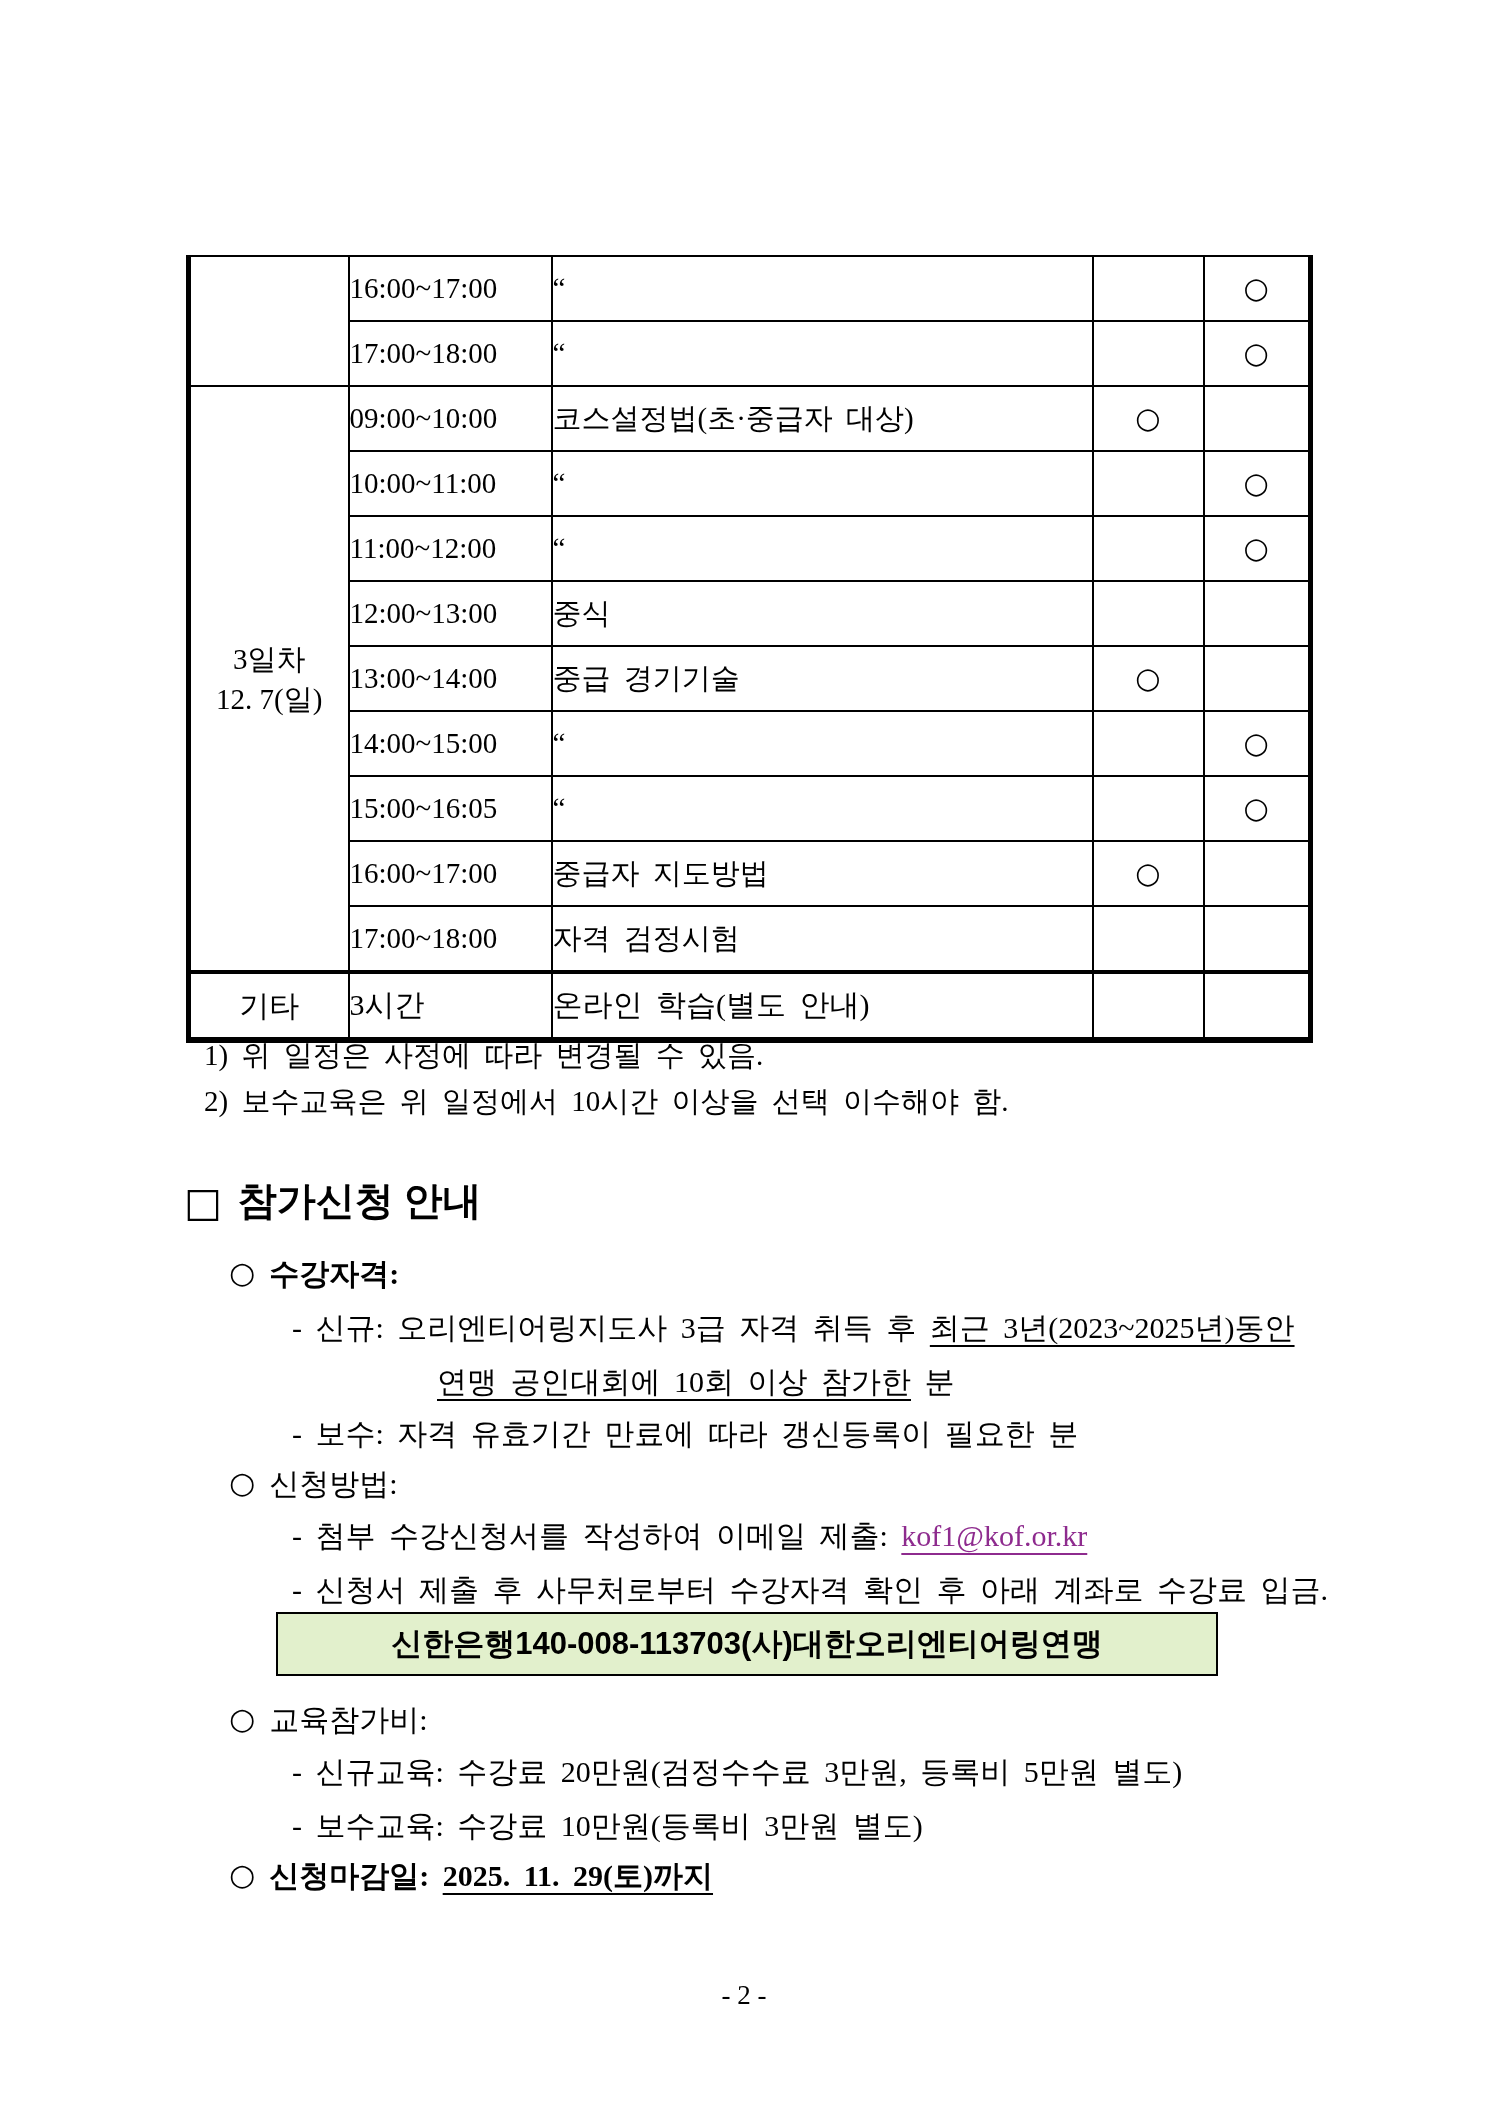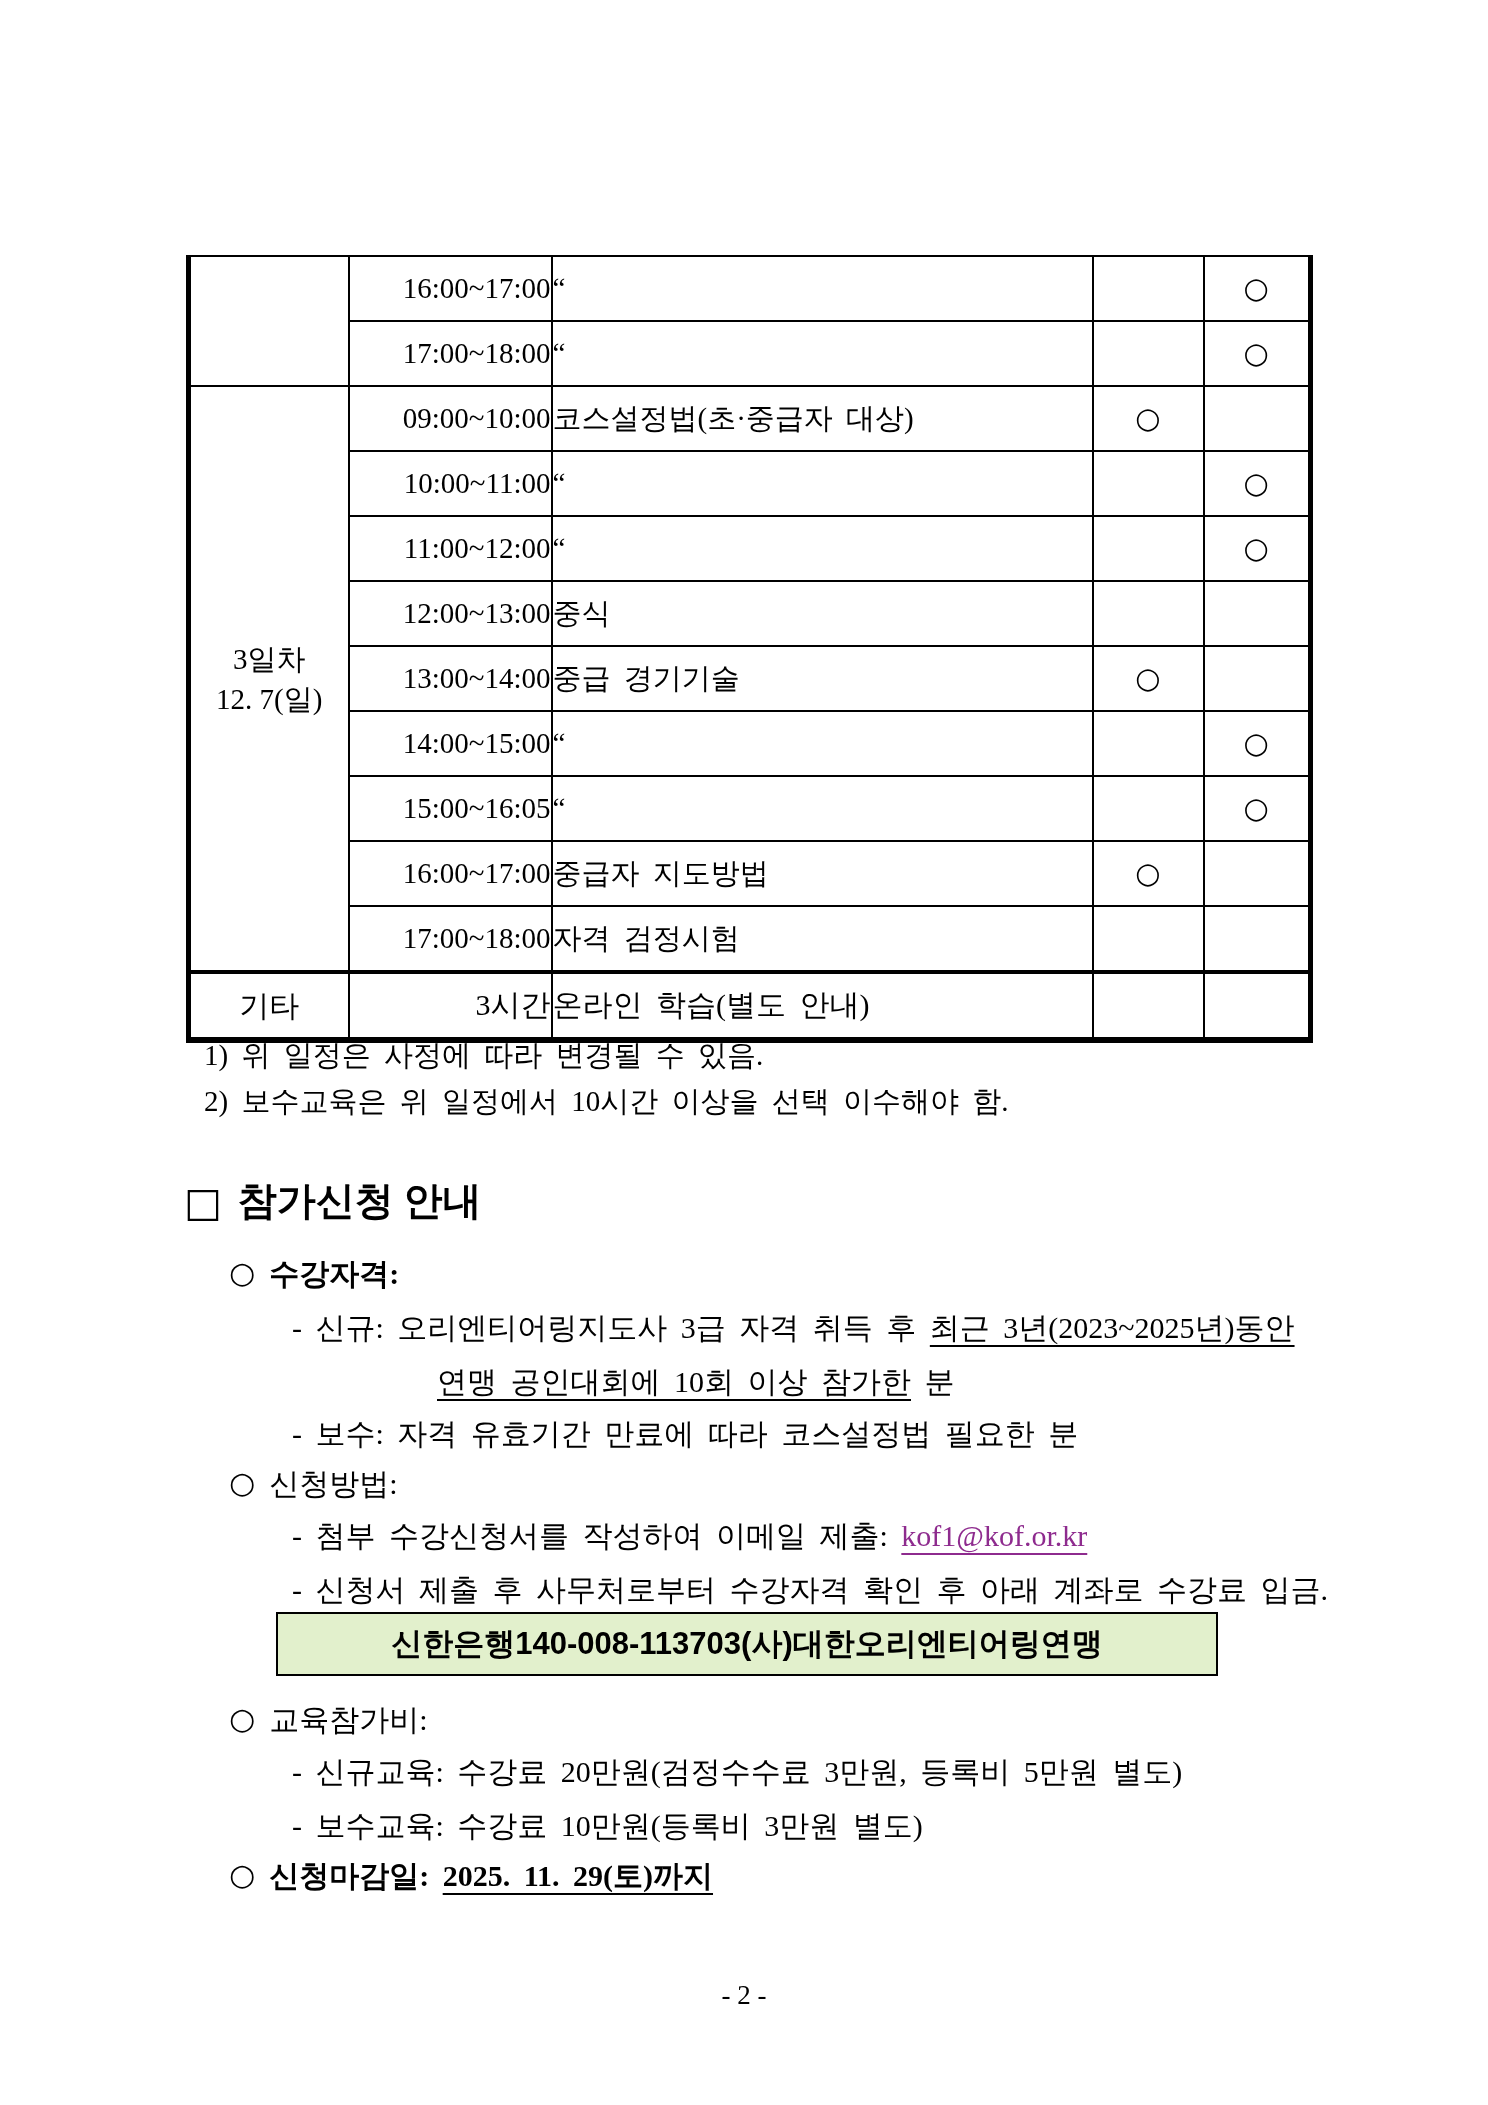--- a/index.html
+++ b/index.html
@@ -18,21 +18,21 @@
   table.sched td{
     border:2px solid #000;
     height:63px;
     padding:0;
     vertical-align:middle;
     font-size:29px;
     overflow:hidden;
     white-space:nowrap;
   }
   td.c-day{text-align:center;line-height:40px;}
-  td.c-time{text-align:right;letter-spacing:0px;}
+  td.c-time{text-align:left;letter-spacing:0px;}
   td.c-subj{text-align:left;padding-left:24px;word-spacing:6px;}
   td.c-mark{text-align:center;font-family:"DejaVu Sans","Liberation Sans",sans-serif;font-size:38px;line-height:1;}
   table.sched td.b-left{border-left-width:5px;}
   table.sched td.b-right{border-right-width:5px;}
   table.sched tr.etc td{border-top-width:4px;border-bottom-width:6px;font-size:30px;}
   table.sched tr.etc td.c-day{font-weight:normal;}
 
   
   .line{position:absolute;font-size:30px;word-spacing:6px;white-space:nowrap;}
   .note{font-size:29px;}
@@ -174,21 +174,21 @@
 
   <div class="line" style="left:229px;top:1254px;font-weight:bold;">
     <span class="bullet">○</span><span>수강자격:</span>
   </div>
   <div class="line" style="left:292px;top:1308px;">
     <span>- 신규: 오리엔티어링지도사 3급 자격 취득 후 </span><span class="ul">최근 3년(2023~2025년)동안</span>
   </div>
   <div class="line" style="left:437px;top:1362px;">
     <span class="ul">연맹 공인대회에 10회 이상 참가한</span><span> 분</span>
   </div>
-  <div class="line" style="left:292px;top:1414px;">- 보수: 자격 유효기간 만료에 따라 코스설정법 필요한 분</div>
+  <div class="line" style="left:292px;top:1414px;">- 보수: 자격 유효기간 만료에 따라 갱신등록이 필요한 분</div>
 
   <div class="line" style="left:229px;top:1464px;">
     <span class="bullet">○</span><span>신청방법:</span>
   </div>
   <div class="line" style="left:292px;top:1516px;">
     <span>- 첨부 수강신청서를 작성하여 이메일 제출: </span><a class="email" href="#">kof1@kof.or.kr</a>
   </div>
   <div class="line" style="left:292px;top:1570px;">- 신청서 제출 후 사무처로부터 수강자격 확인 후 아래 계좌로 수강료 입금.</div>
 
   <div class="bank-box">

